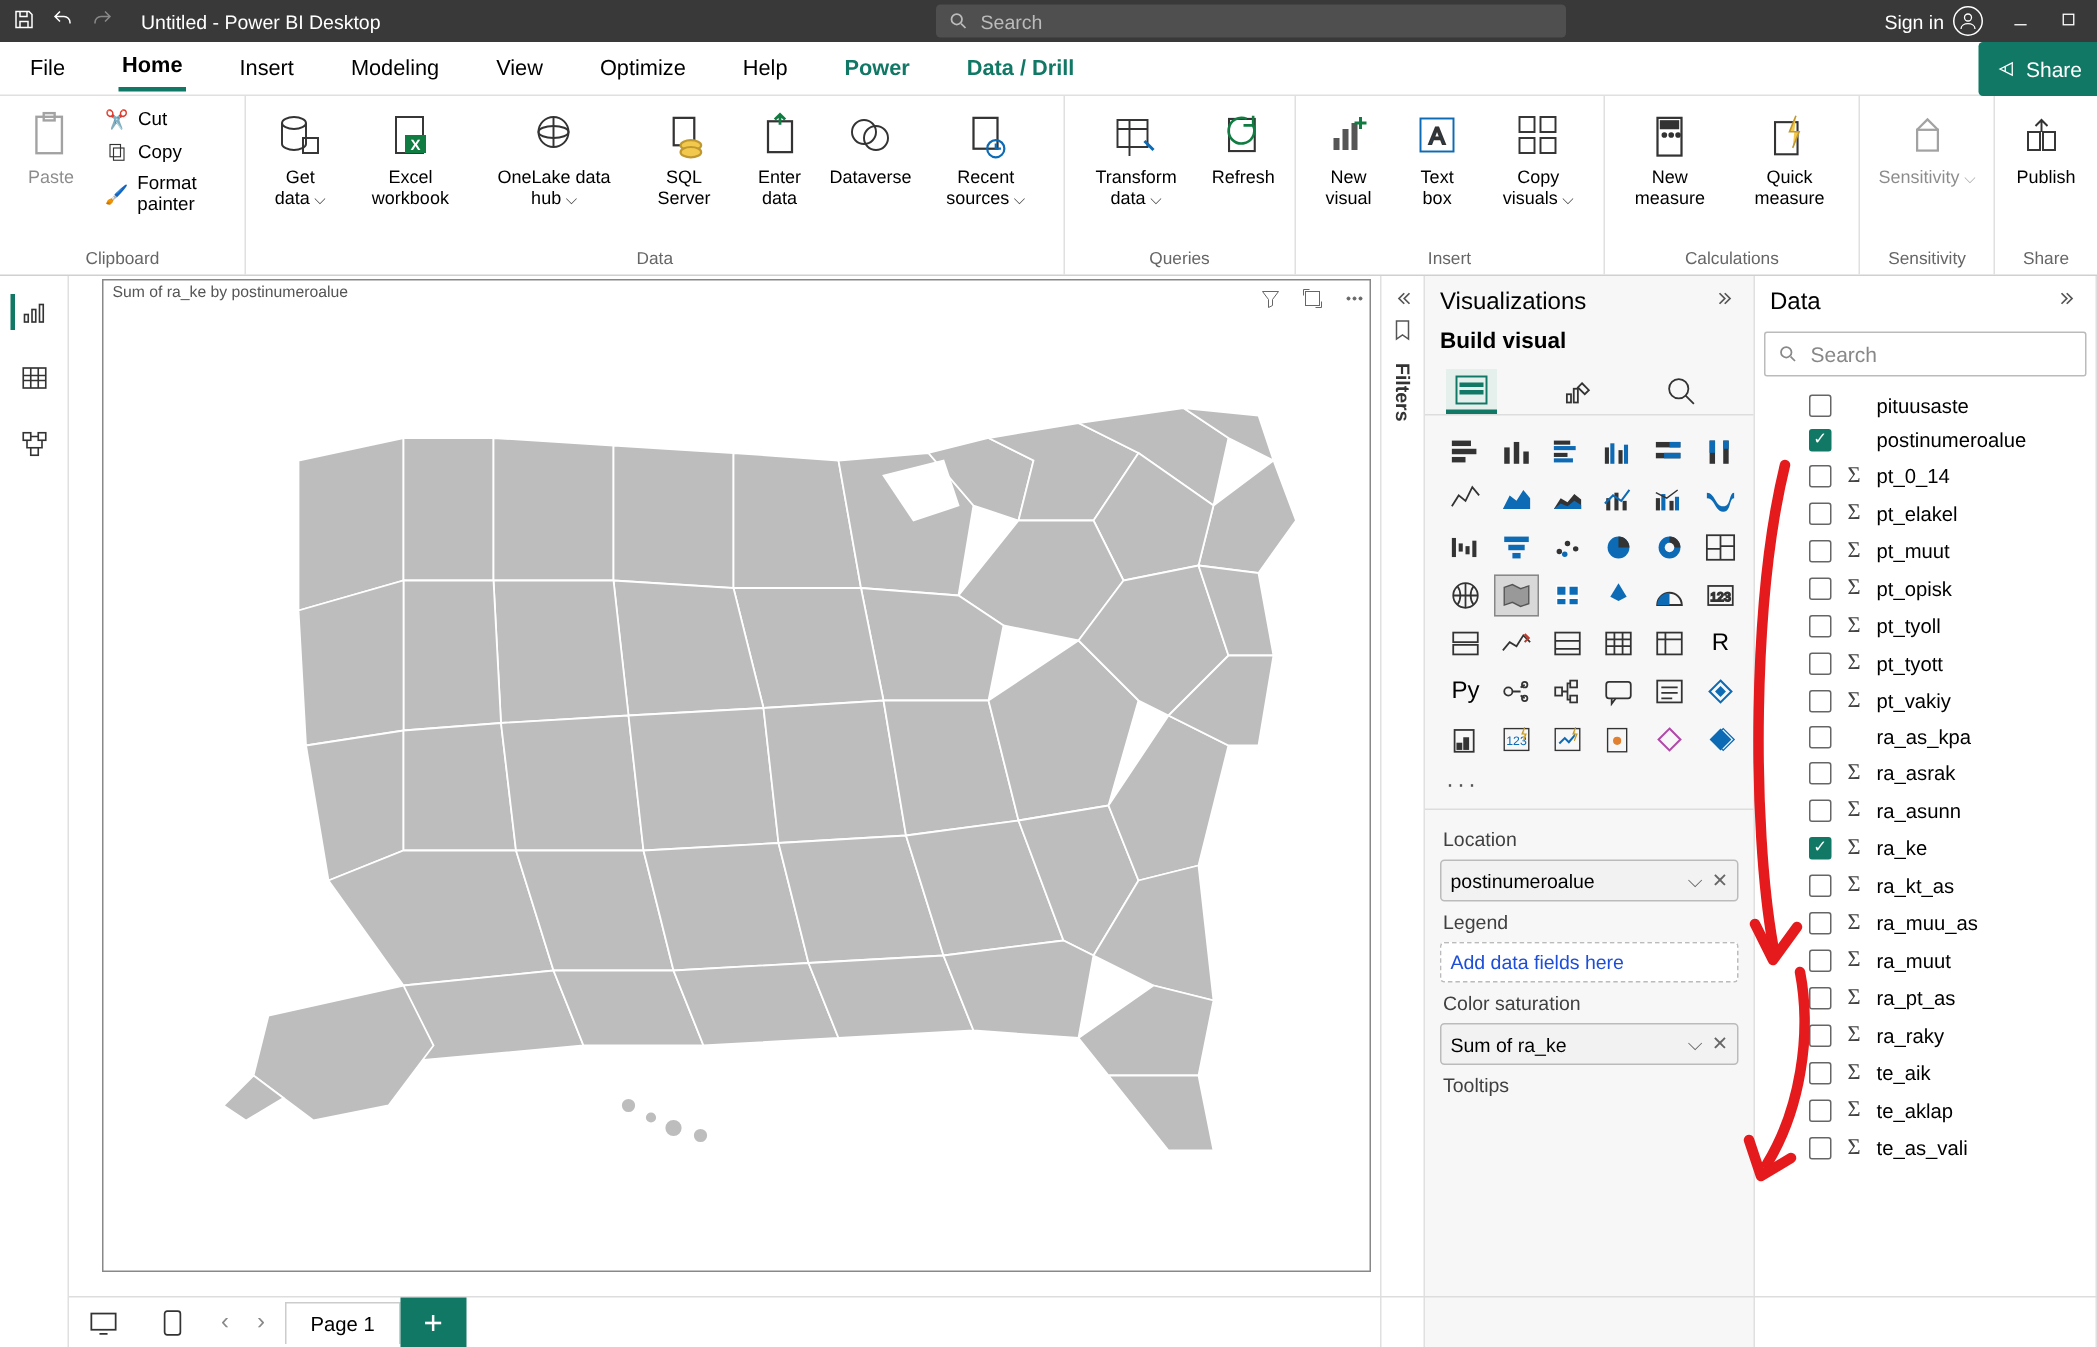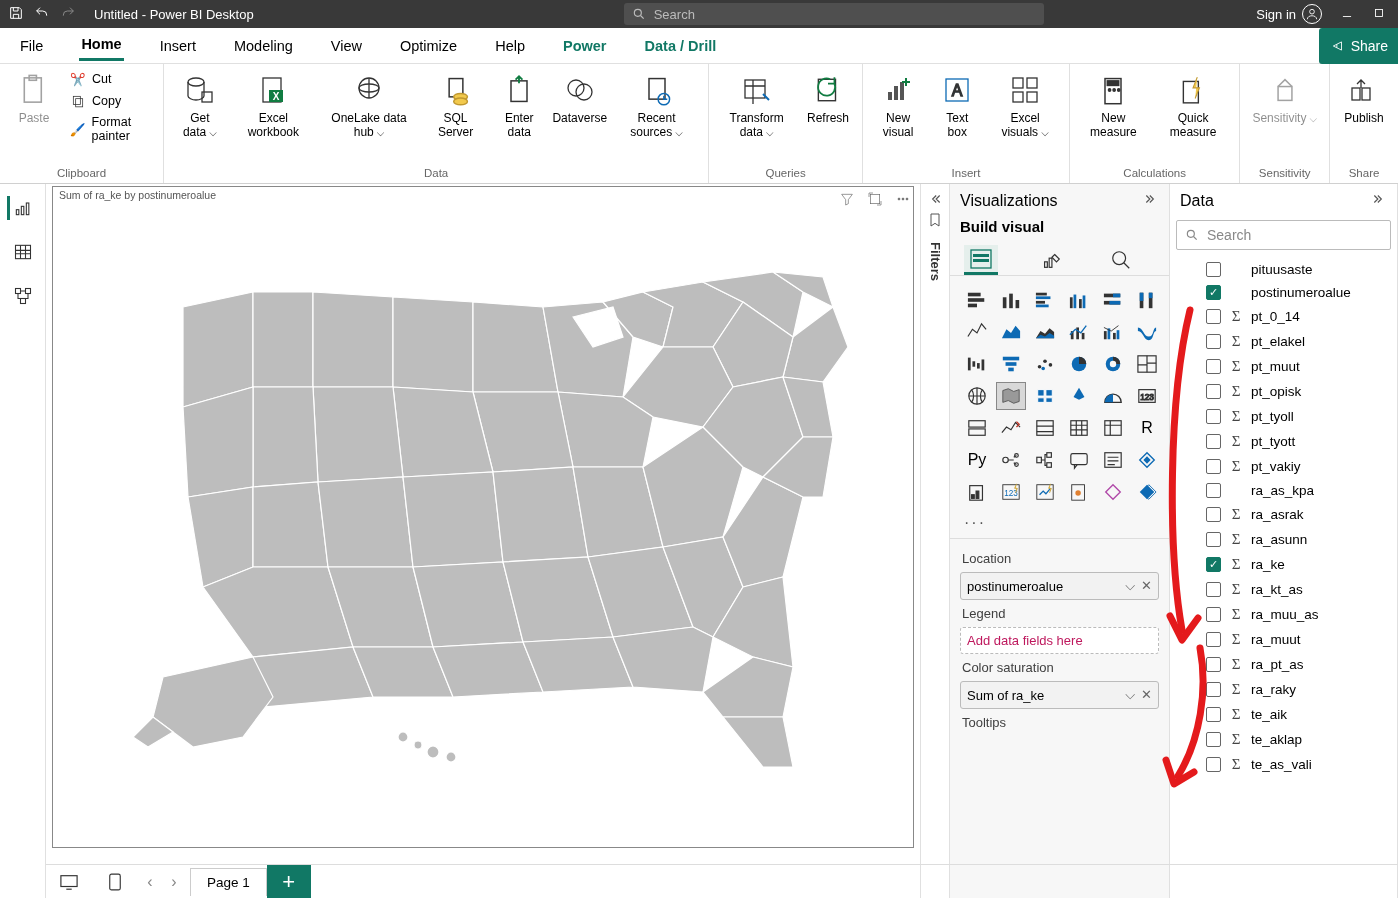--- a/index.html
+++ b/index.html
@@ -37,21 +37,21 @@
   .chev::after { content:"⌵"; font-size:10px; margin-left:3px; color:#444; }
   .dim { opacity:.45; }
 
   
   .main { display:flex; height: 714px; }
   .leftbar { width:46px; border-right:1px solid #e0e0e0; display:flex; flex-direction:column; align-items:center; gap:20px; padding-top:12px; }
   .leftbar .lbtn { width:28px; height:24px; display:flex; align-items:center; justify-content:center; }
   .leftbar .lbtn.active { border-left:3px solid #117865; padding-left:0; margin-left:-3px; }
 
   .canvas { flex:1; position:relative; background:#fff; }
-  .viz-frame { position:absolute; left:6px; top:2px; right:6px; height:662px; border:1px solid #888; }
+  .viz-frame { position:absolute; left:22px; top:2px; right:6px; height:662px; border:1px solid #888; }
   .viz-title { position:absolute; left:6px; top:2px; font-size:10.5px; color:#555; }
   .viz-actions { position:absolute; right:2px; top:4px; display:flex; gap:12px; }
   .viz-actions svg { width:16px; height:16px; stroke:#666; fill:none; }
   .map-svg { position:absolute; left:50px; top:50px; width:760px; height:560px; }
 
   
   .filters-tab { width:30px; border-left:1px solid #e0e0e0; border-right:1px solid #e0e0e0; display:flex; flex-direction:column; align-items:center; padding-top:8px; gap:6px; }
   .filters-tab .vtxt { writing-mode: vertical-rl; font-size:13px; font-weight:600; color:#333; margin-top:8px; }
 
   
@@ -314,21 +314,21 @@
         </div>
       <div class="big-btn">
           <div class="ic">
             <svg class="iconstroke" width="32" height="32" viewBox="0 0 32 32">
               <rect x="4" y="4" width="10" height="10"></rect>
               <rect x="18" y="4" width="10" height="10"></rect>
               <rect x="4" y="18" width="10" height="10"></rect>
               <rect x="18" y="18" width="10" height="10"></rect>
             </svg>
           </div>
-          <div class="lbl chev"><span>Excel visuals</span></div>
+          <div class="lbl chev"><span>Copy visuals</span></div>
         </div>
     </div>
     <div class="rgroup-label">Insert</div>
   </div>
 
   <div class="rgroup">
     <div class="rgroup-content">
       <div class="big-btn">
           <div class="ic">
             <svg class="iconstroke" width="28" height="32" viewBox="0 0 24 28">
@@ -816,21 +816,21 @@
       <div class="well-label">Location</div>
       <div class="field-well filled">
         <span>postinumeroalue</span>
         <span class="well-icons">
             <span>⌵</span>
             <span>✕</span>
           </span>
       </div>
       <div class="well-label">Legend</div>
       <div class="field-well">
-        <span style="color:#be185d">Add data fields here</span>
+        <span style="color:#1d4ed8">Add data fields here</span>
       </div>
       <div class="well-label">Color saturation</div>
       <div class="field-well filled">
         <span>Sum of ra_ke</span>
         <span class="well-icons">
             <span>⌵</span>
             <span>✕</span>
           </span>
       </div>
       <div class="well-label">Tooltips</div>

